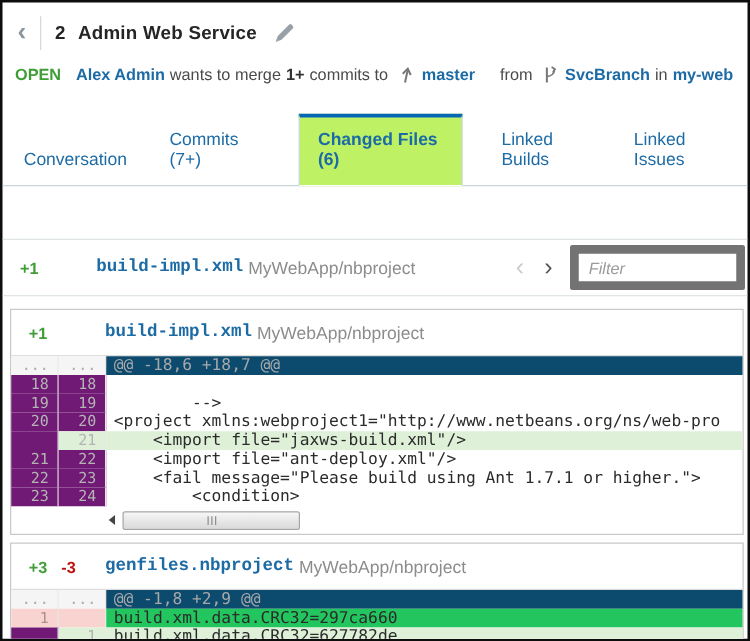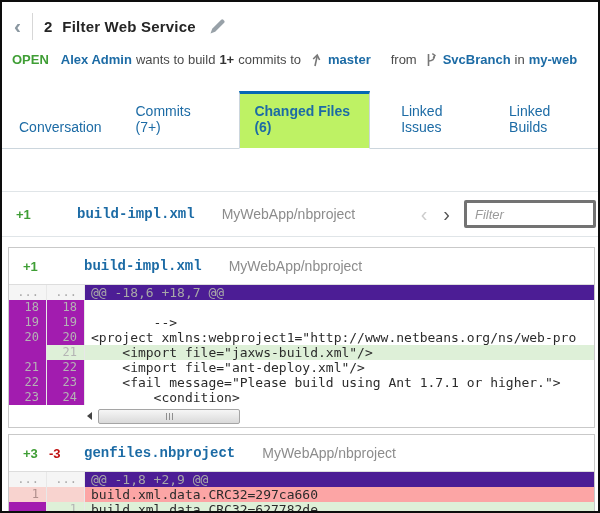--- a/index.html
+++ b/index.html
@@ -29,74 +29,74 @@
     font-weight:bold; background:#bef264; border:1px solid #ccd6dd; border-top:3px solid #0468b4;
     border-bottom:1px solid #fff; margin:0 14px -1px; padding:9px 14px 13px;
   }
   .tabs-spacer { height:42px; }
   
   .file-nav-row { display:flex; align-items:center; height:44px;
                   border-top:1px solid #e0e5e8; border-bottom:1px solid #e0e5e8; }
   .adds { width:26px; margin-left:14px; color:#3f9e35; font-weight:bold; font-size:13px; flex:none; }
   .dels { width:26px; color:#c00f0f; font-weight:bold; font-size:13px; flex:none; }
   .fname { color:#1c6ba5; font-weight:bold; font-size:14px; cursor:pointer; flex:none; margin-left:9px;font-family:Liberation Mono, monospace; }
-  .fpath { color:#8c8c8c; font-size:14px; margin-left:27px; flex:none; }
+  .fpath { color:#8c8c8c; font-size:14px; margin-left:4px; flex:none; }
   .pager { margin-left:auto; display:flex; align-items:center; }
   .pager-prev { color:#cccccc; font-size:20px; padding:0 8px; }
   .pager-next { color:#555; font-size:20px; padding:0 8px; cursor:pointer; }
-  .filter-input { width:110px; height:22px; border:3px solid #737373; border-radius:2px;
+  .filter-input { width:110px; height:22px; border:7px solid #737373; border-radius:2px;
                   margin:0 2px 0 6px; font-size:13px; padding:0 8px;
                   font-family:"Liberation Sans",sans-serif; color:#333; outline:none; }
   .filter-input::placeholder { color:#9a9a9a; font-style:italic; }
   .gap10 { height:10px; }
   .gap6 { height:6px; }
   
   .card { margin:0 3px 0 6px; border:1px solid #c9c9c9; background:#fff; }
   .card-header { display:flex; align-items:center; height:36px; }
   .difftable { border-top:1px solid #dddddd; font-family:"DejaVu Sans Mono",monospace; font-size:13px; }
   .drow { display:flex; height:15px; line-height:15px; }
   .g1,.g2 { width:38px; flex:none; text-align:right; padding-right:7px; box-sizing:border-box;
-            color:#b4b4b4; background:#a21caf; border-right:1px solid #e8e8e8; font-size:12px; }
+            color:#b4b4b4; background:#701a75; border-right:1px solid #e8e8e8; font-size:12px; }
   .code { flex:1; padding-left:6px; white-space:pre; overflow:hidden; color:#2b2b2b; min-width:0; }
   .drow.hunk .g1, .drow.hunk .g2 { background:#f5f5f5; color:#ababab; }
-  .drow.hunk .code { background:#4c1d95; color:#a8a8a8; }
+  .drow.hunk .code { background:#0c4a6e; color:#a8a8a8; }
   .drow.added .g2 { background:#def0d8; }
   .drow.added .code { background:#def0d8; }
   .drow.removed .g1, .drow.removed .g2 { background:#f8d3cf; color:#b08f8c; }
-  .drow.removed .code { background:#fca5a5; }
+  .drow.removed .code { background:#22c55e; }
   
   .hscroll { height:16px; display:flex; align-items:center; margin:3px 0 3px 78px; }
   .sb-arrow { width:0; height:0; border-top:4px solid transparent; border-bottom:4px solid transparent;
               border-right:5px solid #444; margin-right:6px; cursor:pointer; }
   .sb-thumb { width:140px; height:13px; border:1px solid #a5a5a5; border-radius:2px;
               background:linear-gradient(#f6f6f6,#dadada); display:flex; align-items:center;
               justify-content:center; gap:2px; cursor:grab; }
   .sb-grip-bar { width:1px; height:7px; background:#8f8f8f; }
 </style>
 </head>
 <body>
 
 <div class="screen">
 
   <div class="title-row">
     <span class="back-btn">‹</span>
     <span class="vdiv"></span>
     <span class="review-num">2</span>
-    <span class="review-title">Filter Web Service</span>
+    <span class="review-title">Admin Web Service</span>
     <span class="pencil-btn">
       <svg width="19" height="19" viewBox="0 0 19 19">
         <path d="M2.5 16.5 L4.2 11.8 L13.2 2.8 a1.5 1.5 0 0 1 2.1 0 l0.9 0.9 a1.5 1.5 0 0 1 0 2.1 L7.2 14.8 Z" fill="#98a1a8"></path>
       </svg>
     </span>
   </div>
 
   <div class="summary-row">
     <span class="status-open">OPEN</span>
     <span class="blue-link">Alex Admin</span>
-    <span>wants to build</span>
+    <span>wants to merge</span>
     <span class="b">1+</span>
     <span>commits to</span>
     <span class="gicon">
       <svg width="14" height="15" viewBox="0 0 14 15">
         <path d="M6 14 L8.2 4" stroke="#777" stroke-width="1.6" fill="none"></path>
         <path d="M4.2 7 L8.2 3 L10.6 8" stroke="#777" stroke-width="1.6" fill="none" stroke-linejoin="miter"></path>
       </svg>
     </span>
     <span class="blue-link">master</span>
     <span style="margin-left:16px">from</span>
@@ -109,22 +109,22 @@
     </span>
     <span class="blue-link">SvcBranch</span>
     <span>in</span>
     <span class="blue-link">my-web</span>
   </div>
 
   <div class="tabs">
     <span class="tab">Conversation</span>
     <span class="tab">Commits (7+)</span>
     <span class="tab active">Changed Files (6)</span>
+    <span class="tab">Linked Builds</span>
     <span class="tab">Linked Issues</span>
-    <span class="tab">Linked Builds</span>
   </div>
 
   <div class="tabs-spacer"></div>
 
   <div class="file-nav-row">
     <span class="adds">+1</span>
     <span class="dels"></span>
     <span class="fname">build-impl.xml</span>
     <span class="fpath">MyWebApp/nbproject</span>
     <span class="pager">

